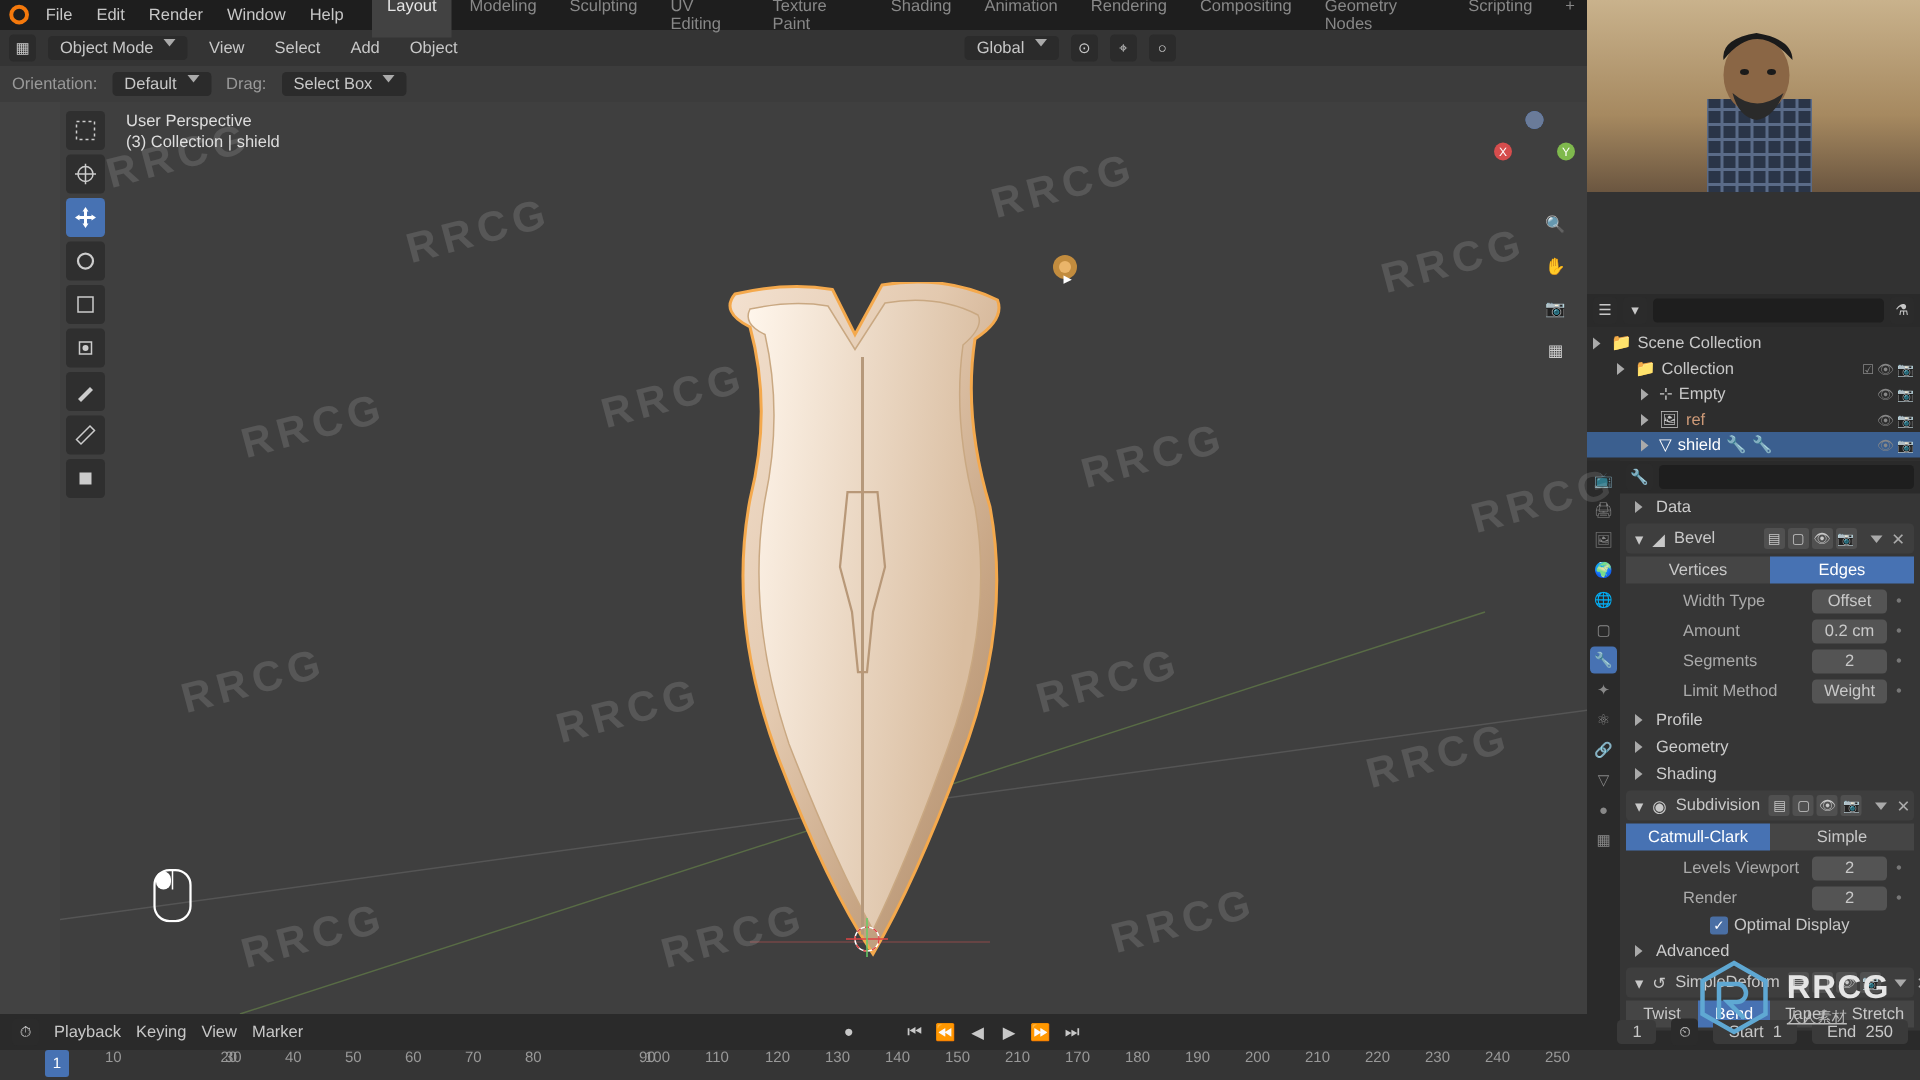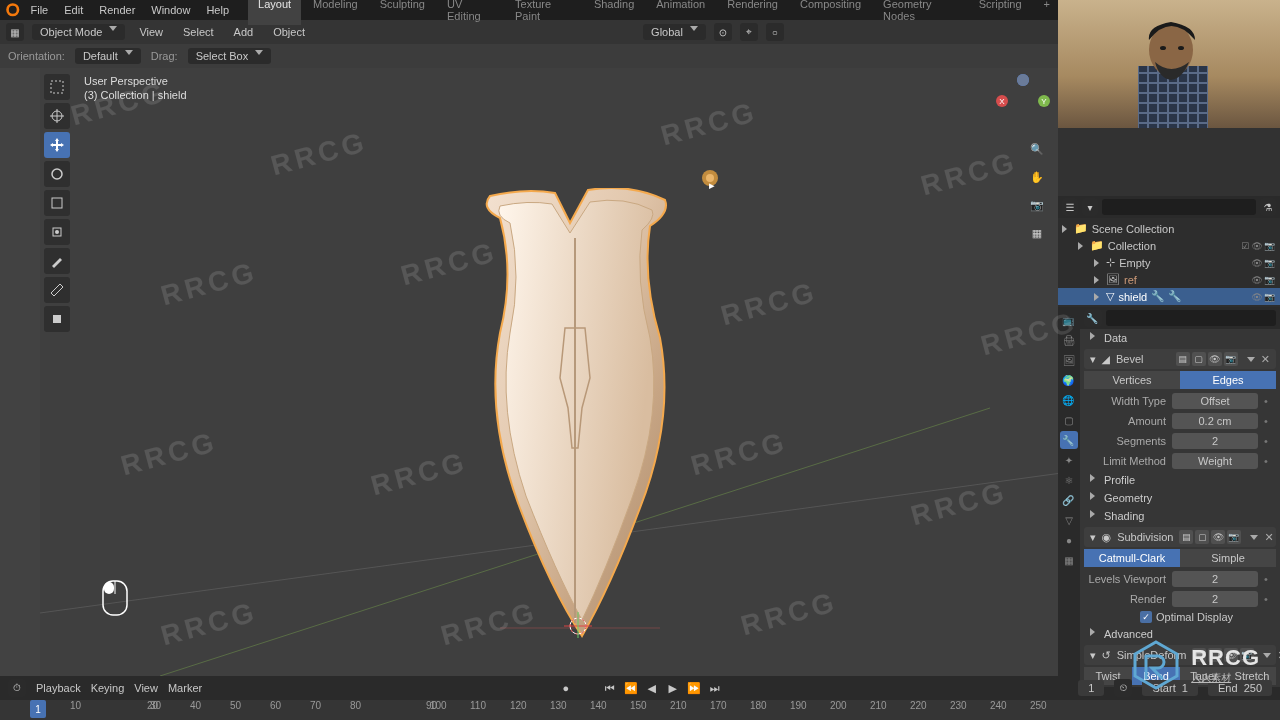--- a/index.html
+++ b/index.html
@@ -74,24 +74,24 @@
 .propbody { flex:1; background:#363636; overflow:hidden; font-size:11px; }
 .phead { background:#2a2a2a; height:22px; display:flex; align-items:center; padding:0 4px; gap:4px; }
 .modrow { display:flex; align-items:center; padding:3px 6px; gap:6px; background:#3e3e3e; margin:2px 4px; border-radius:3px; }
 .modrow .tg { display:flex; gap:2px; margin-left:auto; }
 .modrow .tgb { width:14px; height:14px; background:#505050; border-radius:2px; font-size:9px; display:flex; align-items:center; justify-content:center; }
 .modrow .close { color:#aaa; cursor:pointer; }
 .segbtns { display:flex; margin:2px 4px; }
 .segbtns .seg { flex:1; text-align:center; padding:3px 0; background:#454545; }
 .segbtns .seg.active { background:#4772b3; color:#fff; }
 .frow { display:flex; align-items:center; padding:2px 6px; gap:6px; }
-.frow .fl { width:80px; text-align:right; color:#aaa; }
+.frow .fl { width:80px; text-align:left; color:#aaa;margin-left:36px; }
 .frow .fv { flex:1; background:#545454; border-radius:3px; text-align:center; padding:2px 0; }
 .frow .dot { width:10px; color:#777; }
-.collapse { padding:3px 10px; color:#ccc; display:flex; gap:6px; }
+.collapse { padding:3px 10px; color:#ccc; display:flex; align-items:center; gap:6px; }
 .chk { display:flex; align-items:center; gap:4px; padding:2px 0 2px 60px; }
 .chk .box { width:12px; height:12px; background:#4a6fa4; border-radius:2px; display:flex; align-items:center; justify-content:center; color:#fff; font-size:9px; }
 
 
 .timelinebar { height:24px; background:#2a2a2a; display:flex; align-items:center; padding:0 8px; gap:10px; }
 .timelinebar .play { display:flex; gap:3px; margin:0 auto; }
 .timelinebar .play .pb { width:18px; height:16px; display:flex; align-items:center; justify-content:center; }
 .timelinebar .numin { background:#3a3a3a; padding:2px 10px; border-radius:3px; }
 .ruler { height:20px; background:#353535; display:flex; align-items:flex-start; padding:0 30px; position:relative; }
 .ruler .tk { position:absolute; top:0; color:#999; font-size:10px; }

